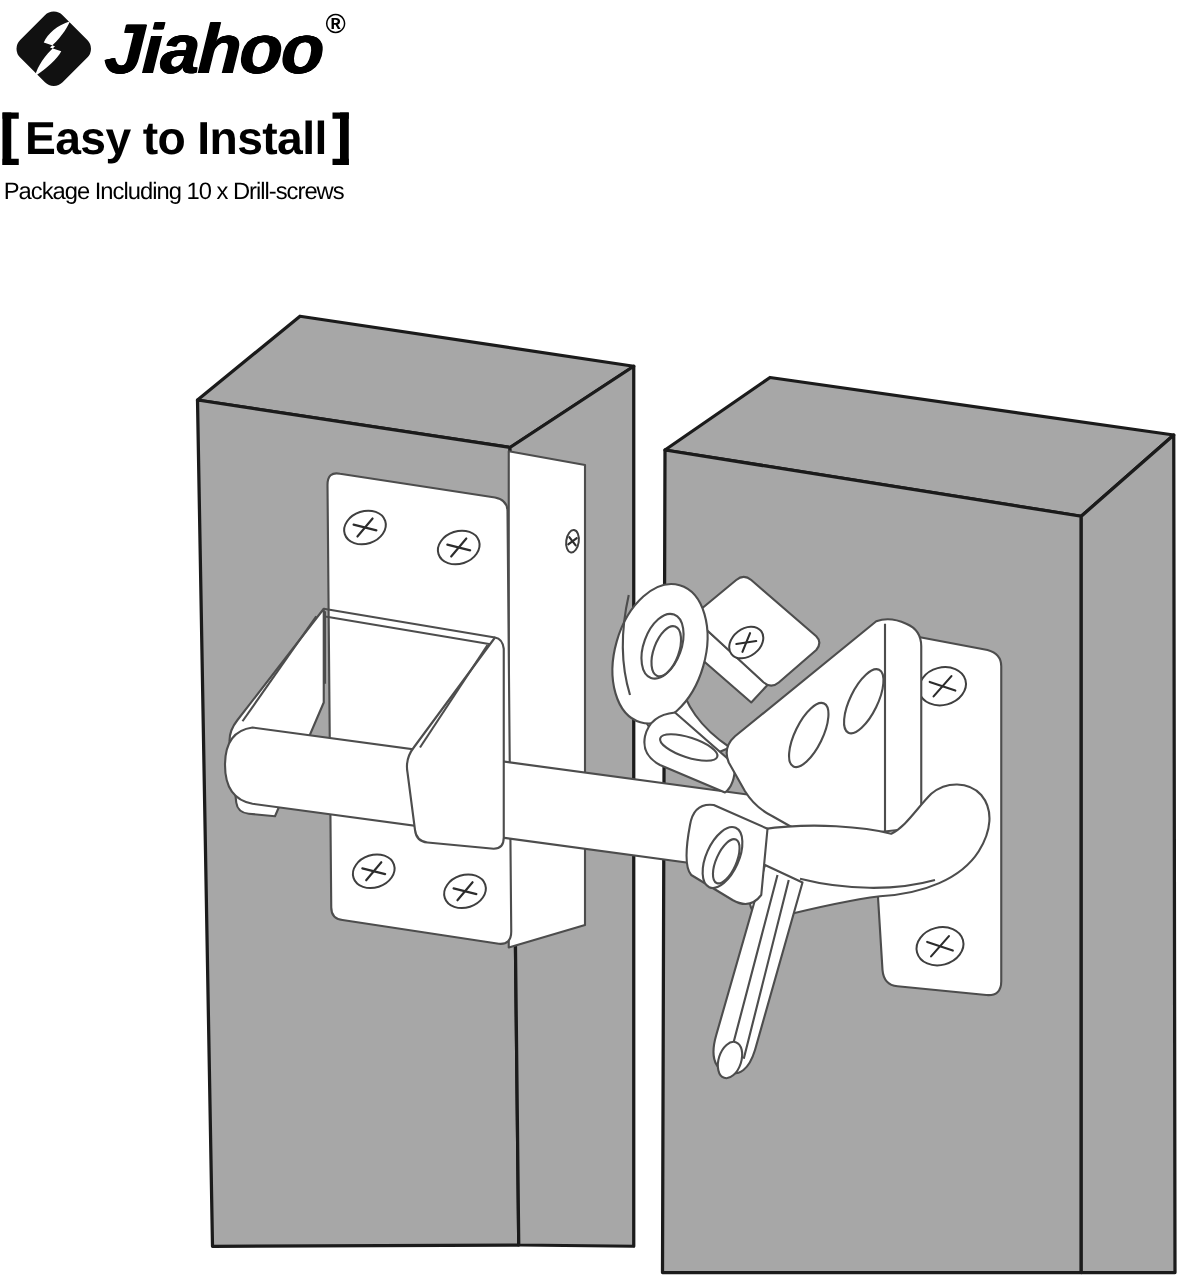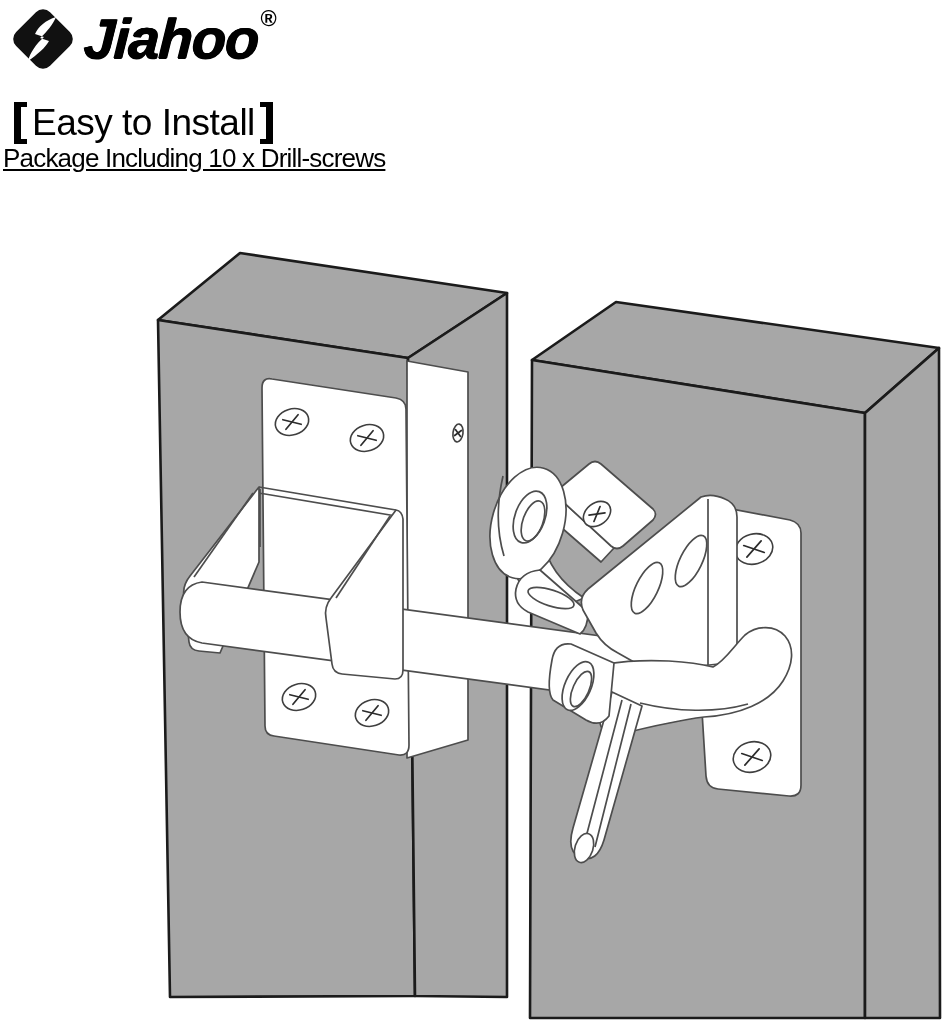--- a/index.html
+++ b/index.html
@@ -11,26 +11,26 @@
   .hw path,.hw ellipse{fill:#fff;stroke:#4d4d4d;stroke-width:1.7;stroke-linejoin:round;}
   .ln{fill:none !important;stroke:#5a5a5a;stroke-width:1.3;}
   .screw ellipse{fill:#fff;stroke:#3f3f3f;stroke-width:1.6;}
   .screw line{stroke:#2c2c2c;stroke-width:1.7;stroke-linecap:round;}
   
   .logo-row{position:absolute;left:8px;top:4px;height:70px;display:flex;align-items:center;}
   .mark{width:70px;height:70px;flex:0 0 auto;}
   .brand{font-size:56px;font-weight:bold;font-style:italic;letter-spacing:-1px;margin-left:6px;
          text-shadow:0.6px 0 #000,-0.6px 0 #000,0 0.6px #000;transform:skewX(-3deg);line-height:70px;}
   .reg{font-size:22px;font-weight:bold;align-self:flex-start;margin-top:2px;margin-left:2px;}
-  .title{position:absolute;left:2px;top:90px;margin:12px;font-size:37px;font-weight:normal;
+  .title{position:absolute;left:2px;top:90px;margin:0;font-size:37px;font-weight:bold;
          letter-spacing:-0.5px;white-space:nowrap;display:flex;align-items:center;justify-content:flex-end;}
   .lb{display:inline-block;width:13px;height:42px;border-left:7px solid #000;border-top:5px solid #000;
       border-bottom:5px solid #000;box-sizing:border-box;margin-right:5px;}
   .rb{border-left:none;border-right:7px solid #000;margin-right:0;margin-left:5px;}
-  .subtitle{position:absolute;left:3px;top:143px;margin:0;font-size:26px;letter-spacing:-0.8px;white-space:nowrap;text-decoration:underline;}
+  .subtitle{position:absolute;left:3px;top:143px;margin:0;font-size:19px;letter-spacing:-0.8px;white-space:nowrap;}
 </style>
 </head>
 <body>
 
 <div class="stage">
 
   <svg class="illus" viewBox="0 0 943 1024" aria-hidden="true">
 
     <g class="post">
       <path d="M158,320 L240,253 L507,293 L408,358 Z"></path>

